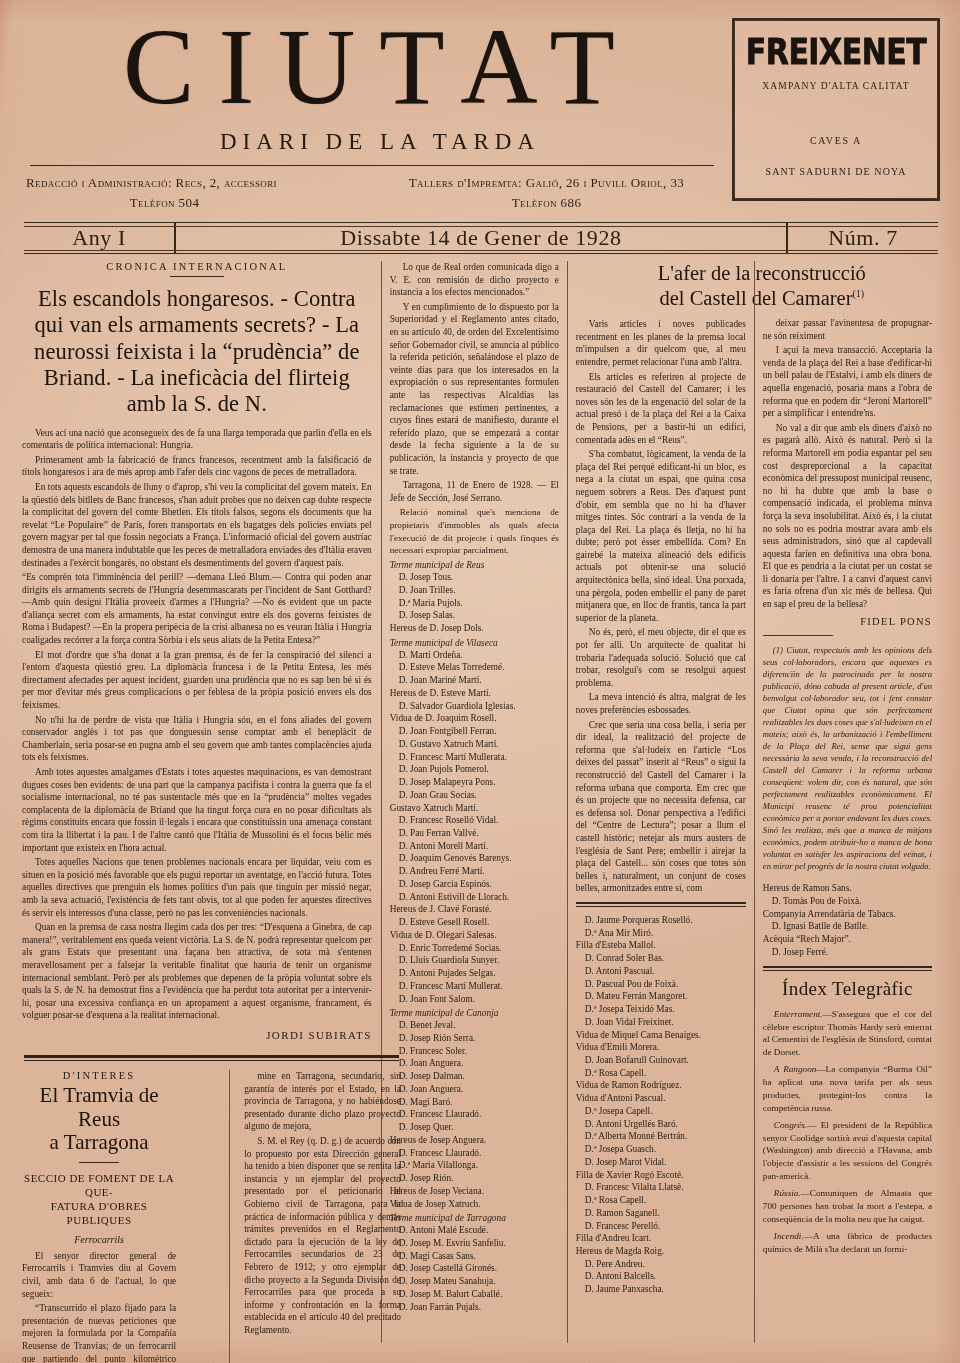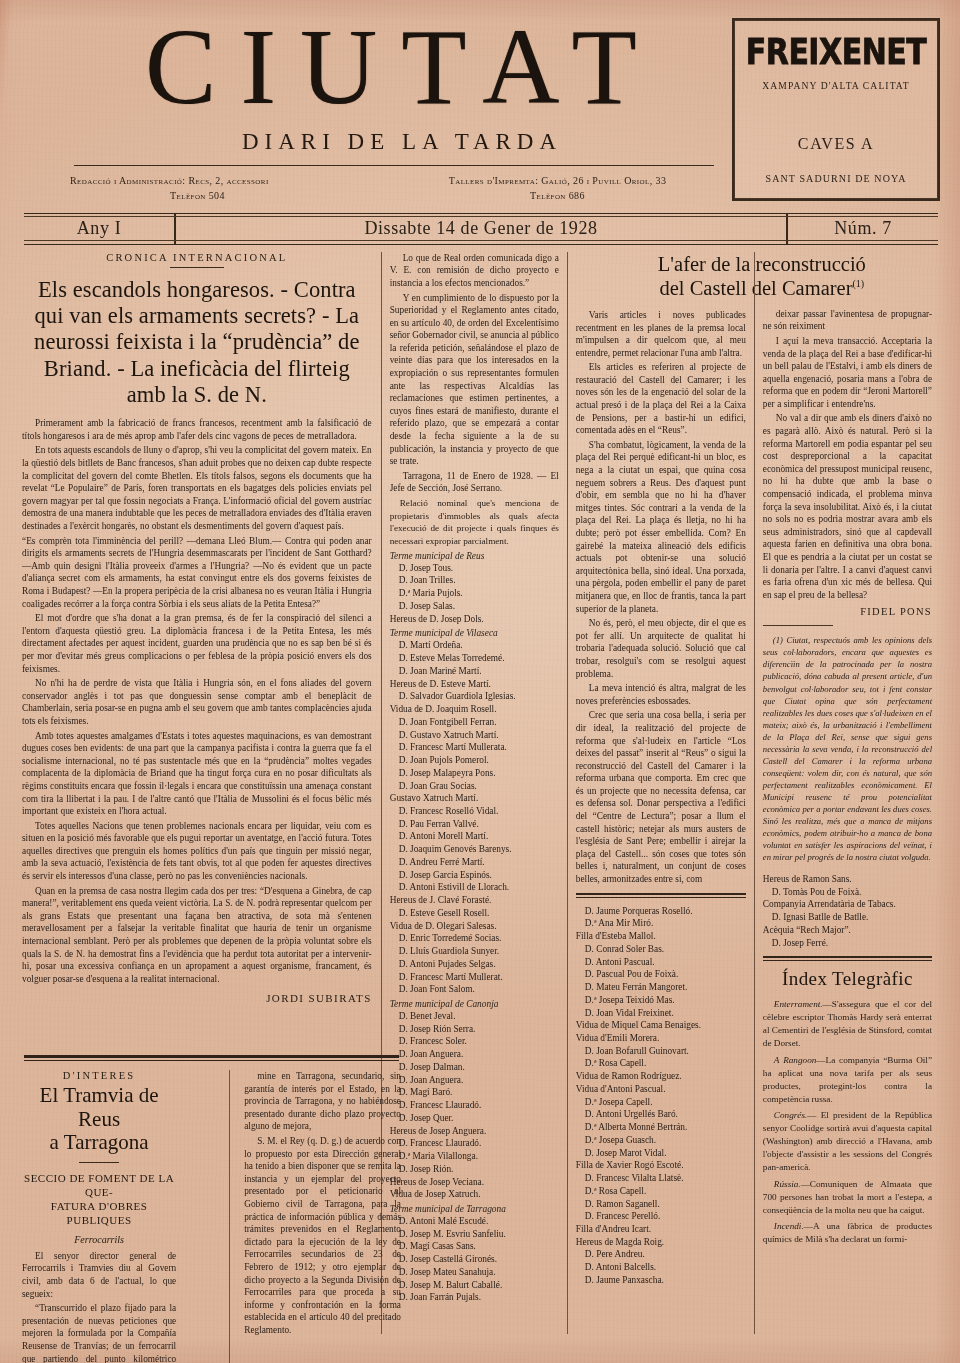--- a/index.html
+++ b/index.html
@@ -23,65 +23,65 @@
   
   #grain{
     position:absolute;inset:0;pointer-events:none;opacity:.30;
     background-image:
       repeating-linear-gradient(91deg, rgba(120,70,45,.07) 0 1px, rgba(0,0,0,0) 1px 4px),
       repeating-linear-gradient(2deg, rgba(120,70,45,.05) 0 1px, rgba(0,0,0,0) 1px 7px);
     mix-blend-mode:multiply;
   }
 
   
-  .masthead{display:flex;align-items:flex-start;margin-left:44px;}
+  .masthead{display:flex;align-items:flex-start;}
   .mh-left{flex:1;min-width:0;}
   .title{
     font-family:"Liberation Serif", serif;
     font-size:107px;line-height:.96;font-weight:400;
     letter-spacing:24px;text-align:center;color:#1b140e;
     margin:4px 0 0 0;padding-left:20px;
     text-shadow:0 0 1px rgba(40,25,15,.55);
   }
   .subtitle{
     text-align:center;font-size:23px;letter-spacing:6px;
     margin-top:10px;color:#241a12;
     padding-left:18px;
   }
   .mh-rule{border:0;border-top:1.6px solid #3a2a1e;margin:10px 6px 7px 8px;}
-  .mh-info{display:flex;font-size:10px;line-height:1.55;color:#2a1f16;}
+  .mh-info{display:flex;font-size:13px;line-height:1.55;color:#2a1f16;}
   .mh-info .blk{flex:1;text-align:center;}
   .mh-info .blk.left{text-align:left;padding-left:4px;}
   .smallcaps{font-variant:small-caps;letter-spacing:.4px;}
 
   .adbox{
     width:208px;margin-left:12px;margin-top:6px;
     border:2.5px solid #3a2a1e;height:183px;
     box-sizing:border-box;text-align:center;position:relative;
     background:rgba(255,240,225,.10);
   }
   .adbox .inner{border:1px solid #4a3626;height:100%;box-sizing:border-box;padding-top:13px;}
   .brand{
     font-family:"DejaVu Sans", sans-serif;
     font-weight:700;font-size:30px;letter-spacing:-.5px;
     color:#1b130d;-webkit-text-stroke:.7px #1b130d;
     transform:scaleY(1.18);margin-bottom:11px;
   }
   .brand-sub{font-size:9.6px;letter-spacing:1.1px;color:#2a1e15;}
-  .ad-caves{font-size:16px;letter-spacing:1.6px;margin-top:44px;color:#2a1e15;}
+  .ad-caves{font-size:10px;letter-spacing:1.6px;margin-top:44px;color:#2a1e15;}
   .ad-place{font-size:10px;letter-spacing:1.1px;margin-top:20px;color:#2a1e15;}
 
   
   .banner{
     margin:9px 2px 0 2px;border-top:1.4px solid #37281c;border-bottom:1.4px solid #37281c;
     display:flex;align-items:stretch;height:30px;position:relative;
   }
   .banner::before{content:"";position:absolute;left:0;right:0;top:2.5px;border-top:.8px solid #4d3826;}
   .banner::after{content:"";position:absolute;left:0;right:0;bottom:2.5px;border-bottom:.8px solid #4d3826;}
-  .banner .cell{display:flex;align-items:center;justify-content:center;font-size:18px;letter-spacing:.6px;}
+  .banner .cell{display:flex;align-items:center;justify-content:center;font-size:22px;letter-spacing:.6px;}
   .banner .c-any{width:150px;border-right:2.6px double #37281c;}
   .banner .c-date{flex:1;}
   .banner .c-num{width:150px;border-left:2.6px double #37281c;}
 
   
   .main{display:flex;margin-top:7px;height:1082px;box-sizing:border-box;}
   .col{box-sizing:border-box;}
   .col.c1{width:379px;padding-right:9px;}
   .col.c2{width:196px;padding:0 8px;border-left:1px solid #6d5340;}
   .col.c3{width:187px;padding:0 8px;border-left:1px solid #6d5340;}
@@ -185,20 +185,21 @@
     <div class="cell c-date">Dissabte 14 de Gener de 1928</div>
     <div class="cell c-num">Núm. 7</div>
   </div>
 
   <div class="main">
 
     <div class="col c1">
       <div class="kicker">CRONICA INTERNACIONAL</div>
       <div class="kicker-rule"></div>
       <h1 class="head">Els escandols hongaresos. - Contra qui van els armaments secrets? - La neurossi feixista i la “prudència” de Briand. - La ineficàcia del flirteig amb la S. de N.</h1>
+      <p class="body">Veus ací una nació que aconsegueix des de fa una llarga temporada que parlin d'ella en els comentaris de política internacional: Hungria.</p>
       <p class="body">Primerament amb la fabricació de francs francesos, recentment amb la falsificació de títols hongaresos i ara de més aprop amb l'afer dels cinc vagons de peces de metralladora.</p>
       <p class="body">En tots aquests escandols de lluny o d'aprop, s'hi veu la complicitat del govern mateix. En la qüestió dels bitllets de Banc francesos, s'han aduit probes que no deixen cap dubte respecte la complicitat del govern del comte Bhetlen. Els títols falsos, segons els documents que ha revelat “Le Populaire” de París, foren transportats en els bagatges dels policies enviats pel govern magyar per tal que fossin negociats a França. L'informació oficial del govern austríac demostra de una manera indubtable que les peces de metralladora enviades des d'Itàlia eraven destinades a l'exèrcit hongarès, no obstant els desmentiments del govern d'aquest país.</p>
       <p class="body quote">“Es comprèn tota l'imminència del perill? —demana Lleó Blum.— Contra qui poden anar dirigits els armaments secrets de l'Hungria desemmascarats per l'incident de Sant Gotthard? —Amb quin designi l'Itàlia proveeix d'armes a l'Hungria? —No és evident que un pacte d'aliança secret com els armaments, ha estat convingut entre els dos governs feixistes de Roma i Budapest? —En la propera peripècia de la crisi albanesa no es veuran Itàlia i Hungria coaligades recórrer a la força contra Sòrbia i els seus aliats de la Petita Entesa?”</p>
       <p class="body">El mot d'ordre que s'ha donat a la gran premsa, és de fer la conspiració del silenci a l'entorn d'aquesta qüestió greu. La diplomàcia francesa i de la Petita Entesa, les més directament afectades per aquest incident, guarden una prudència que no es sap ben bé si és per mor d'evitar més greus complicacions o per feblesa de la pròpia posició envers els dos feixismes.</p>
       <p class="body">No n'hi ha de perdre de vista que Itàlia i Hungria són, en el fons aliades del govern conservador anglès i tot pas que donguessin sense comptar amb el beneplàcit de Chamberlain, seria posar-se en pugna amb el seu govern que amb tantes complacències ajuda tots els feixismes.</p>
       <p class="body">Amb totes aquestes amalgames d'Estats i totes aquestes maquinacions, es van demostrant dugues coses ben evidents: de una part que la campanya pacifista i contra la guerra que fa el socialisme internacional, no té pas sustentacle més que en la “prudència” moltes vegades complacenta de la diplomàcia de Briand que ha tingut força cura en no posar dificultats als règims constituits encara que fossin il·legals i encara que constituïssin una amenaça constant com tira la llibertat i la pau. I de l'altre cantó que l'Itàlia de Mussolini és el focus bèlic més important que existeix en l'hora actual.</p>
       <p class="body">Totes aquelles Nacions que tenen problemes nacionals encara per liquidar, veiu com es situen en la posició més favorable que els pugui reportar un aventatge, en l'acció futura. Totes aquelles directives que prenguin els homes polítics d'un país que tinguin per missió negar, amb la seva actuació, l'existència de fets tant obvis, tot al que poden fer aquestes directives és servir els interessos d'una classe, però no pas les conveniències nacionals.</p>
       <p class="body">Quan en la premsa de casa nostra llegim cada dos per tres: “D'esquena a Ginebra, de cap manera!”, veritablement ens queda veient victòria. La S. de N. podrà representar quelcom per als grans Estats que presentant una façana ben atractiva, de sota mà s'entenen meravellosament per a falsejar la veritable finalitat que hauria de tenir un organisme internacional semblant. Però per als problemes que depenen de la pròpia voluntat sobre els quals la S. de N. ha demostrat fins a l'evidència que ha perdut tota autoritat per a intervenir-hi, posar una excessiva confiança en un apropament a aquest organisme, francament, és volguer posar-se d'esquena a la realitat internacional.</p>
       <div class="byline">JORDI SUBIRATS</div>
     </div>

